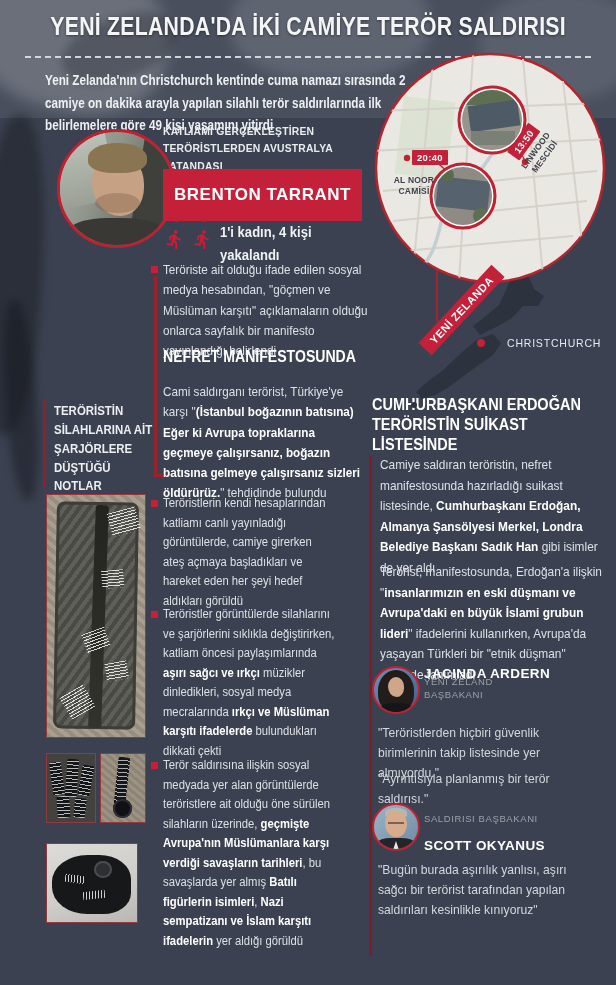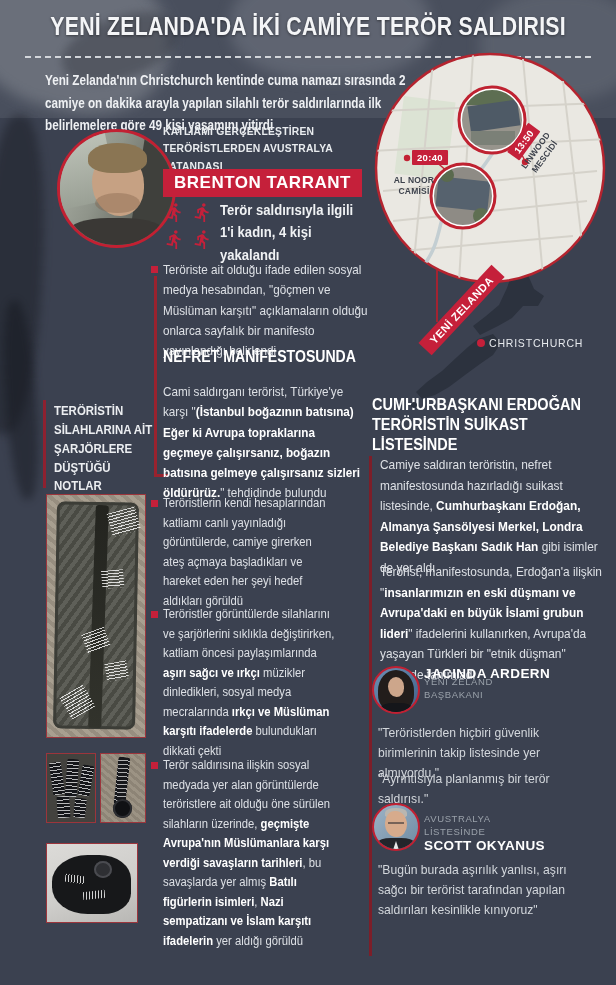--- a/index.html
+++ b/index.html
@@ -37,40 +37,40 @@
                    transform:rotate(-54deg);}
   .linwood-callout .maplabel{margin-top:2px;}
   .ocean{position:absolute;left:514px;top:230px;width:66px;font-size:9px;font-weight:bold;
          color:#9aa3ae;opacity:.55;letter-spacing:2px;line-height:1.6;text-align:center;
          transform:rotate(-38deg);z-index:1;}
   .connector{position:absolute;left:436px;top:268px;width:2px;height:54px;background:#a32331;z-index:1;}
   .nz{position:absolute;left:402px;top:258px;z-index:1;}
   .country-badge{position:absolute;left:408px;top:301px;background:#c5203a;color:#fff;
                  font-size:11px;font-weight:bold;letter-spacing:.5px;padding:3px 10px;
                  transform:rotate(-47deg);z-index:2;}
-  .city{position:absolute;left:477px;top:337px;display:flex;align-items:center;gap:4px;z-index:2;}
+  .city{position:absolute;left:477px;top:337px;display:flex;align-items:center;gap:22px;z-index:2;}
   .city .dot{width:8px;height:8px;border-radius:50%;background:#c5203a;}
   .city span.lbl{font-size:10.5px;color:#e6e9ed;letter-spacing:.8px;}
 
   
   .portrait{position:absolute;left:57px;top:129px;width:113px;height:113px;border-radius:50%;
             border:3px solid #c22032;overflow:hidden;z-index:3;
             background:linear-gradient(115deg,#aeb3a8 0%,#8f948a 40%,#62655e 75%,#494a44 100%);}
   .portrait .win{position:absolute;left:-10%;top:-5%;width:55%;height:70%;
                  background:linear-gradient(#c2c7bd,#9aa095);transform:rotate(-12deg);}
   .portrait .pillar{position:absolute;right:-6%;top:-10%;width:38%;height:120%;background:#3f403c;transform:rotate(9deg);}
   .portrait .head{position:absolute;left:28%;top:18%;width:46%;height:56%;background:#c6a183;border-radius:48% 52% 45% 55%;}
   .portrait .hair{position:absolute;left:25%;top:10%;width:52%;height:26%;background:#8a7553;border-radius:50% 50% 40% 40%;}
   .portrait .shade{position:absolute;left:31%;top:54%;width:40%;height:18%;background:rgba(120,90,65,.35);border-radius:50%;}
   .portrait .body{position:absolute;left:8%;bottom:-4%;width:86%;height:28%;background:#3a3835;border-radius:40% 45% 0 0;}
 
   .caption{position:absolute;left:163px;top:123px;width:217px;font-size:11.5px;font-weight:bold;
            color:#e9ecef;line-height:1.5;letter-spacing:.2px;transform:scaleX(.9);transform-origin:0 0;}
   .badge-name{position:absolute;left:163px;top:169px;background:#c5203a;color:#fff;
-              font-size:17px;font-weight:bold;letter-spacing:.5px;padding:4px 11px;z-index:3;}
+              font-size:17px;font-weight:bold;letter-spacing:.5px;padding:16px 11px;z-index:3;}
   .runners{position:absolute;left:164px;top:201px;width:50px;display:grid;
            grid-template-columns:22px 22px;gap:4px 6px;z-index:3;}
   .runner svg{display:block;}
   .arrest{position:absolute;left:220px;top:199px;width:167px;font-size:14.5px;font-weight:bold;
           color:#f0f2f4;line-height:1.55;transform:scaleX(.9);transform-origin:0 0;}
 
   
   .sq{position:absolute;width:7px;height:7px;background:#c5203a;}
   .body-text{position:absolute;font-size:13px;color:#dde0e5;line-height:1.56;
              transform:scaleX(.9);transform-origin:0 0;}
@@ -351,21 +351,21 @@
   <div class="quote q1">"Teröristlerden hiçbiri güvenlik birimlerinin takip listesinde yer almıyordu."</div>
   <div class="quote q2">"Ayrıntısıyla planlanmış bir terör saldırısı."</div>
 
   <div class="leader-photo morrison">
     <div class="mhair"></div>
     <div class="mface"></div>
     <div class="mglasses"></div>
     <div class="msuit"></div>
     <div class="mshirt"></div>
   </div>
-  <div class="role role2">AVUSTRALYA LİSTESİNDE</div>
+  <div class="role role2">SALDIRISI BAŞBAKANI</div>
   <div class="lname lname2">SCOTT OKYANUS</div>
   <div class="quote q3">"Bugün burada aşırılık yanlısı, aşırı sağcı bir terörist tarafından yapılan saldırıları kesinlikle kınıyoruz"</div>
 
   <div class="footer">
     <span class="credit">15.03.2019, Anadolu Ajansı</span>
     <span class="url">www.twitter.com/anadoluajansi</span>
     <span class="aalogo">AA</span>
   </div>
 
 </div>

